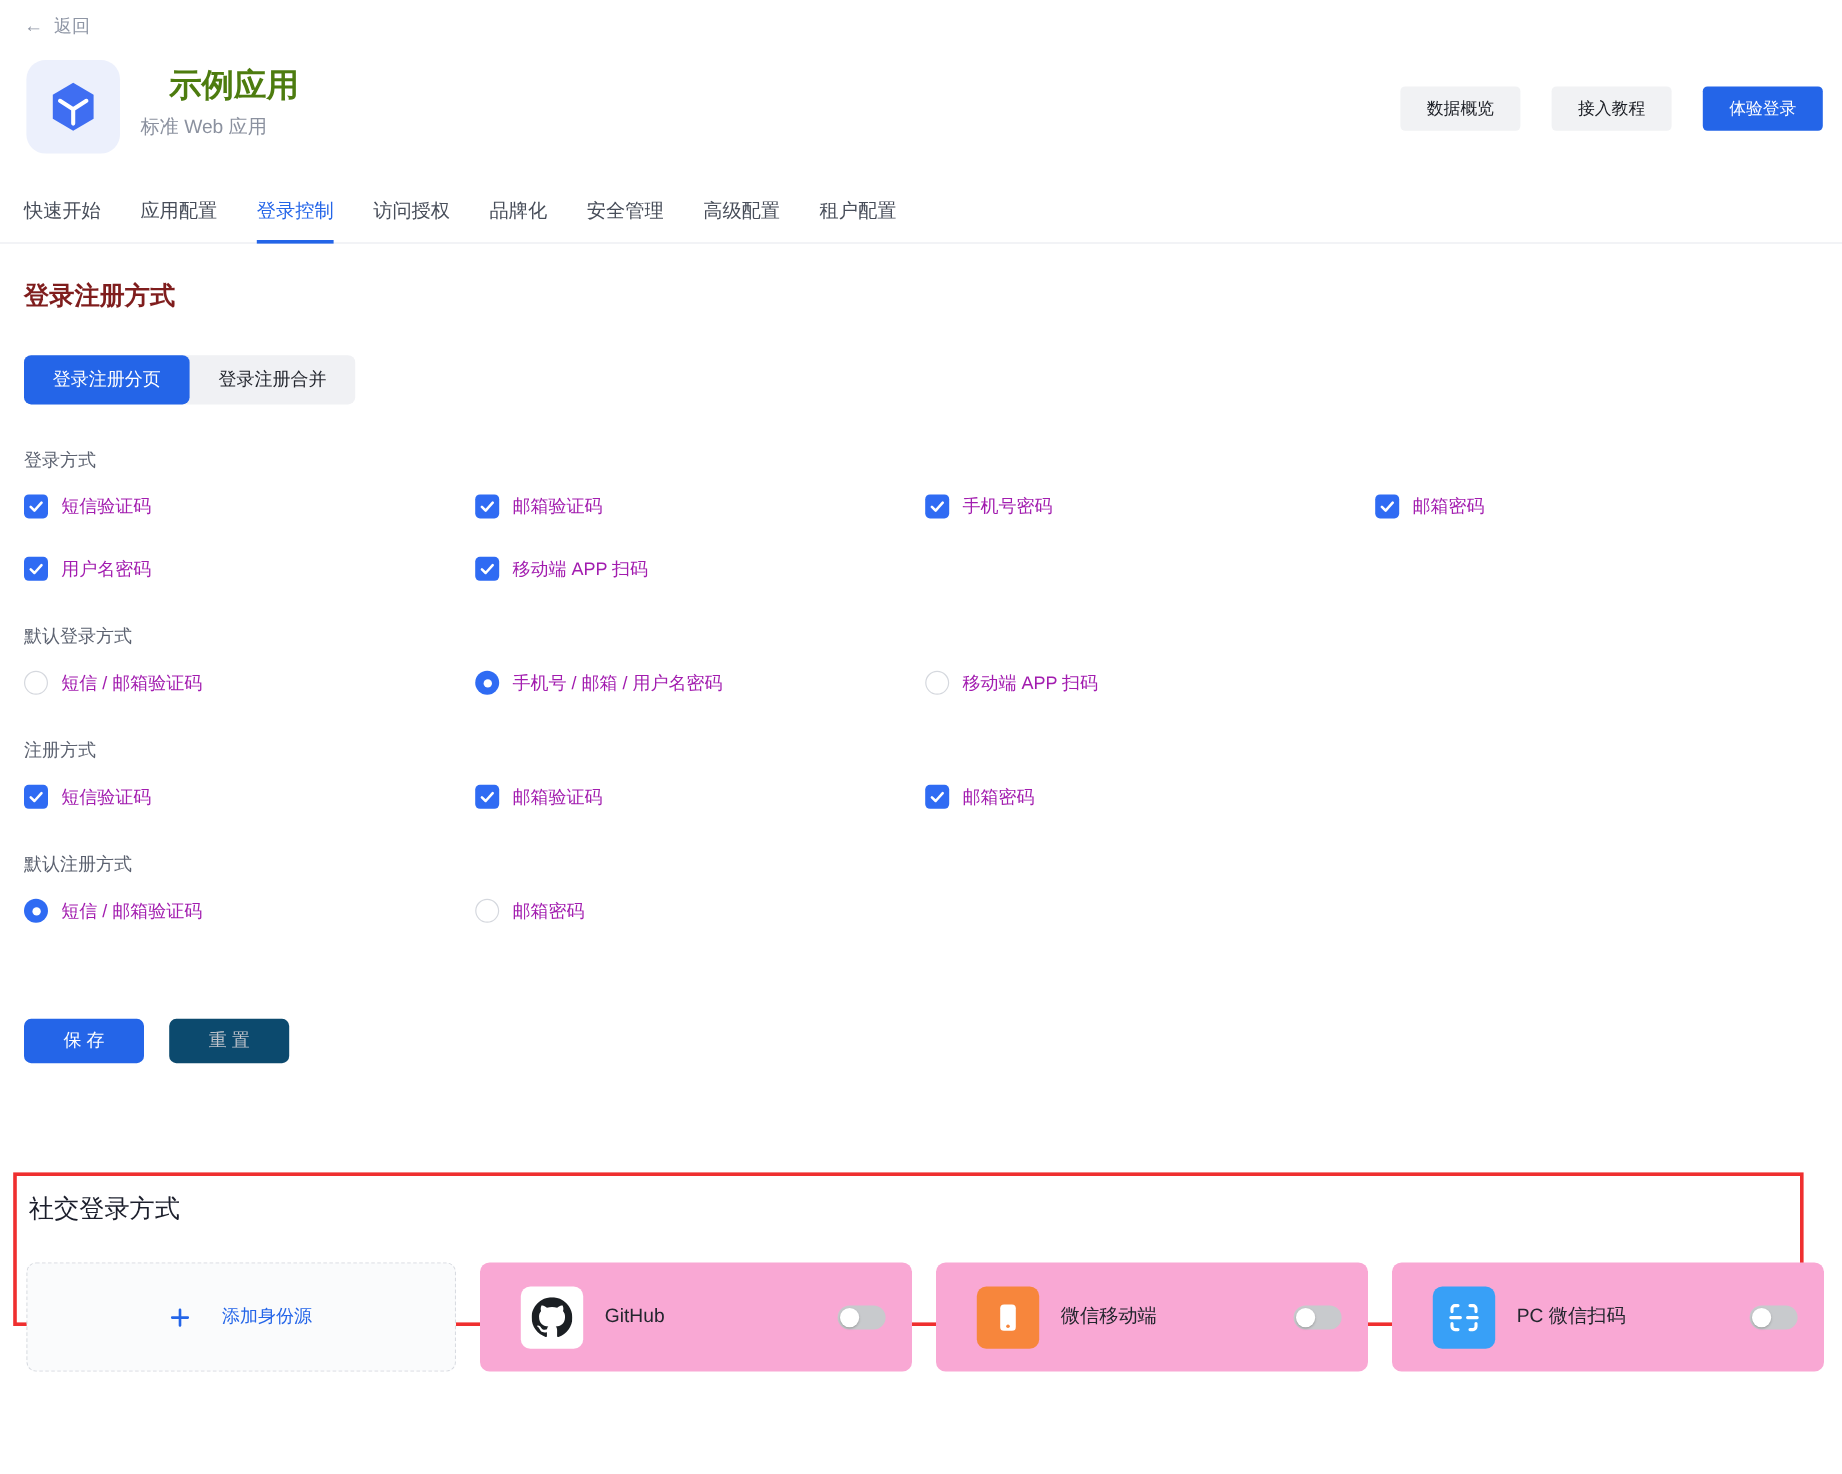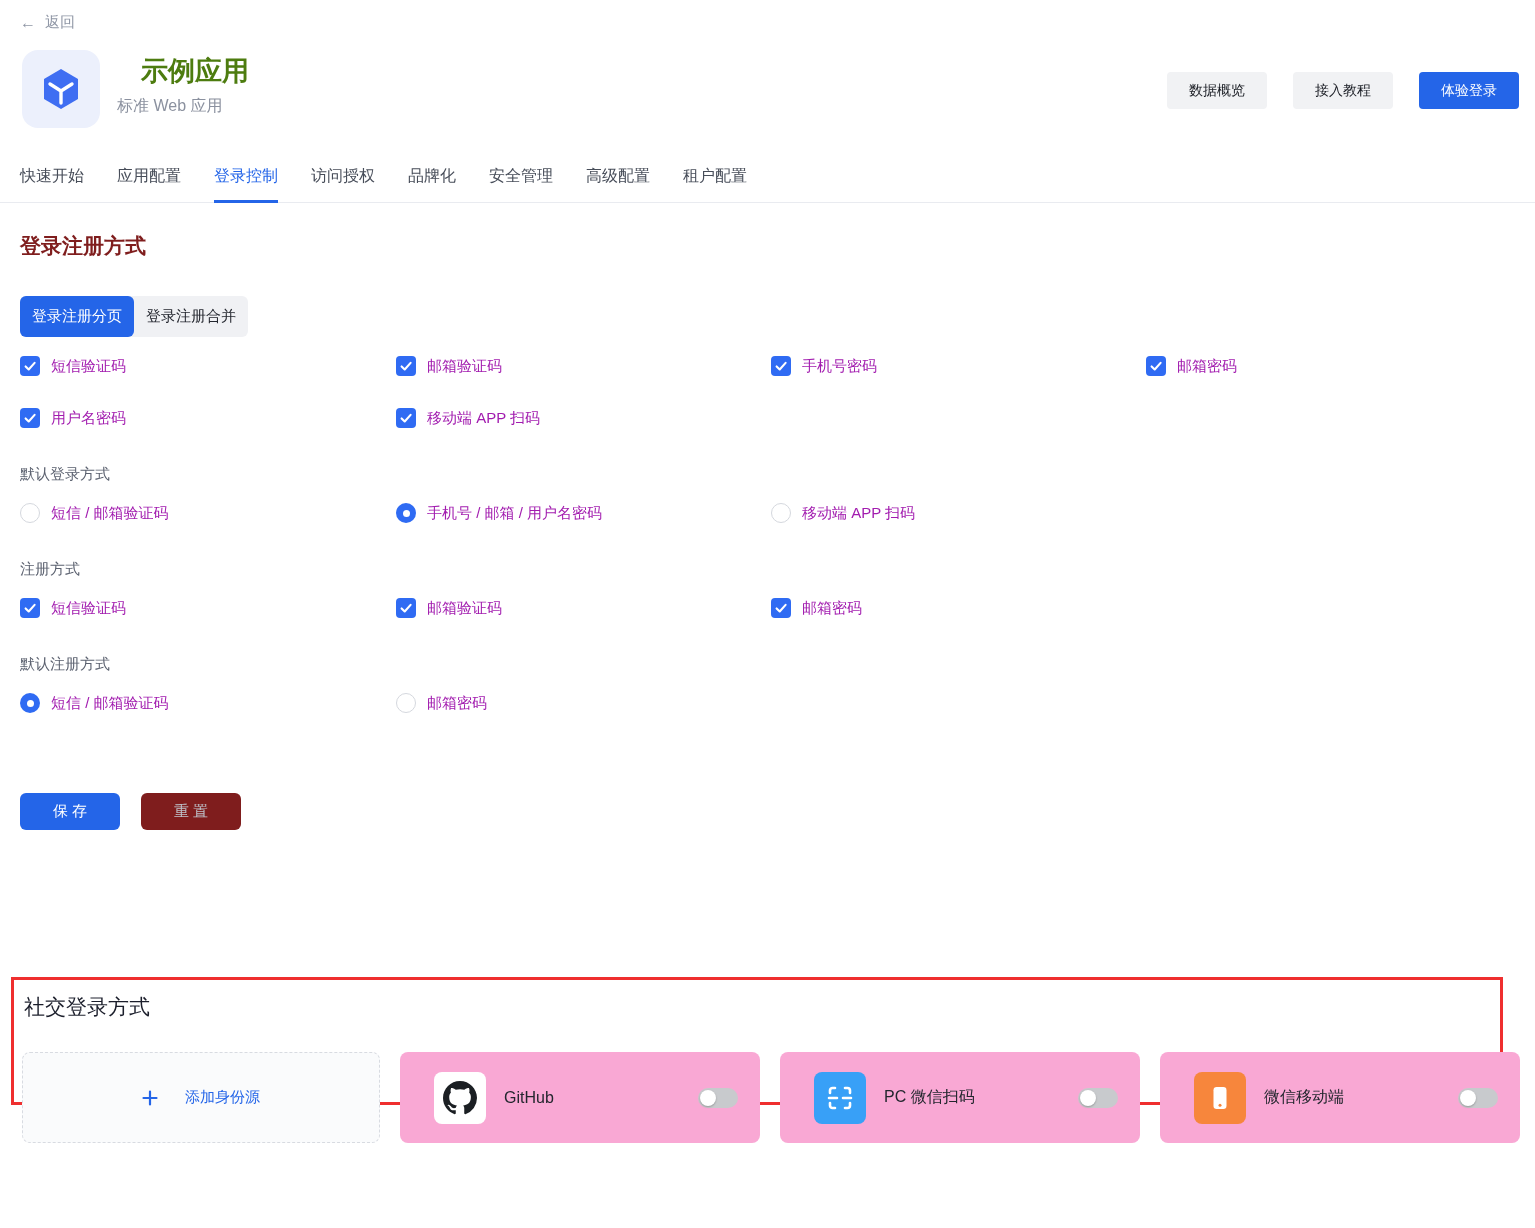--- a/index.html
+++ b/index.html
@@ -28,39 +28,39 @@
   
   .tabs { position:absolute; top:159px; left:0; right:0; padding-left:20px;
     display:flex; gap:33px; border-bottom:1px solid #e9ebf0; }
   .tab { font-size:16px; color:#474d59; padding:7px 0 13px; cursor:pointer;
     border-bottom:3px solid transparent; margin-bottom:-1px; }
   .tab.active { color:#2465e8; border-bottom-color:#2465e8; }
   
   .main { position:absolute; top:201px; left:20px; right:20px; }
   .section-title { margin:31px 0 0 0; font-size:21px; font-weight:700; color:#7f1d1d; }
   .segmented { margin-top:36px; display:inline-flex; background:#f0f1f4; border-radius:6px; }
-  .seg { font-size:15px; padding:11px 12px; border-radius:6px; color:#23262e; cursor:pointer; }
+  .seg { font-size:15px; padding:11px 24px; border-radius:6px; color:#23262e; cursor:pointer; }
   .seg.selected { background:#2465e8; color:#ffffff; }
   .group-label { margin-top:37px; font-size:15px; color:#5c6270; }
   .opt-row { margin-top:19px; display:grid; grid-template-columns:376px 375px 375px 1fr;
     row-gap:32px; align-items:center; }
   .opt { display:flex; align-items:center; gap:11px; cursor:pointer; }
   .opt-label { font-size:15px; color:#a21caf; }
   .cb { width:20px; height:20px; border-radius:4px; background:#2f6bf3; flex:none;
     display:flex; align-items:center; justify-content:center; }
   .radio { width:20px; height:20px; border-radius:50%; border:1px solid #d5d8de; background:#fff;
     flex:none; position:relative; }
   .radio.checked { border:none; background:#2f6bf3; }
   .radio.checked::after { content:""; position:absolute; left:50%; top:50%; width:7px; height:7px;
     margin:-3.5px 0 0 -3.5px; border-radius:50%; background:#ffffff; }
   .form-actions { margin-top:80px; display:flex; gap:21px; }
   .btn { border:none; cursor:pointer; font-family:Liberation Sans, sans-serif; font-size:15px; border-radius:6px;
     width:100px; height:37px; }
   .btn.save { background:#2465e8; color:#ffffff; }
-  .btn.reset { background:#7f1d1d; color:#bfc3cb; cursor:not-allowed; }
+  .btn.reset { background:#0c4a6e; color:#bfc3cb; cursor:not-allowed; }
   
   .social-box { position:absolute; left:11px; top:977px; width:1492px; height:128px;
     border:3px solid #ef2f2f; overflow:visible; }
   .social-title { margin:13px 0 0 10px; font-size:21px; font-weight:400; color:#1b1e2b; }
   .cards { position:absolute; left:8px; top:72px; width:1498px;
     display:grid; grid-template-columns:358px 360px 360px 360px; gap:20px; }
   .card { height:91px; border-radius:8px; background:#f9a8d4;
     display:flex; align-items:center; padding:0 22px 0 34px; }
   .card.add { background:#fafbfc; border:1px dashed #d8dbe1; justify-content:center;
     padding:0; cursor:pointer; gap:27px; }
@@ -110,20 +110,21 @@
     <div class="tab">租户配置</div>
   </div>
 
 <div class="main">
   <h1 class="section-title">登录注册方式</h1>
   <div class="segmented">
       <div class="seg selected">登录注册分页</div>
       <div class="seg">登录注册合并</div>
     </div>
   <div>
+      <div class="group-label">登录方式</div>
       <div class="opt-row">
         <div class="opt">
           <span class="cb">
             <svg width="14" height="14" viewBox="0 0 14 14" fill="none" stroke="#ffffff" stroke-width="2.1" stroke-linecap="round" stroke-linejoin="round">
               <path d="M2.6 7.4l3.1 3.1 5.9-6.6"></path>
             </svg>
           </span>
           <span class="opt-label">短信验证码</span>
         </div>
         <div class="opt">
@@ -238,45 +239,45 @@
       </span>
       <span class="add-label">添加身份源</span>
     </div>
   <div class="card">
         <span class="conn-icon" style="background: rgb(255, 255, 255);">
           <svg width="34" height="34" viewBox="0 0 16 16" fill="#1b1f23">
             <path d="M8 0C3.58 0 0 3.58 0 8c0 3.54 2.29 6.53 5.47 7.59.4.07.55-.17.55-.38 0-.19-.01-.82-.01-1.49-2.01.37-2.53-.49-2.69-.94-.09-.23-.48-.94-.82-1.13-.28-.15-.68-.52-.01-.53.63-.01 1.08.58 1.23.82.72 1.21 1.87.87 2.33.66.07-.52.28-.87.51-1.07-1.78-.2-3.64-.89-3.64-3.95 0-.87.31-1.59.82-2.15-.08-.2-.36-1.02.08-2.12 0 0 .67-.21 2.2.82.64-.18 1.32-.27 2-.27s1.36.09 2 .27c1.53-1.04 2.2-.82 2.2-.82.44 1.1.16 1.92.08 2.12.51.56.82 1.27.82 2.15 0 3.07-1.87 3.75-3.65 3.95.29.25.54.73.54 1.48 0 1.07-.01 1.93-.01 2.2 0 .21.15.46.55.38A8.01 8.01 0 0 0 16 8c0-4.42-3.58-8-8-8z"></path>
           </svg>
         </span>
         <span class="conn-name">GitHub</span>
+        <span class="toggle">
+          <span class="knob"></span>
+        </span>
+      </div>
+      <div class="card">
+        <span class="conn-icon" style="background: rgb(247, 134, 60);">
+          <svg width="30" height="30" viewBox="0 0 30 30">
+            <rect x="8.5" y="4" width="13" height="22" rx="3.2" fill="#ffffff"></rect>
+            <circle cx="15" cy="22.2" r="1.5" fill="#f7863c"></circle>
+          </svg>
+        </span>
+        <span class="conn-name">微信移动端</span>
         <span class="toggle">
           <span class="knob"></span>
         </span>
       </div>
       <div class="card">
         <span class="conn-icon" style="background: rgb(56, 160, 247);">
           <svg width="30" height="30" viewBox="0 0 30 30" fill="none" stroke="#ffffff" stroke-width="2.6" stroke-linecap="round">
             <path d="M5 10V7.5A2.5 2.5 0 0 1 7.5 5H10"></path>
             <path d="M20 5h2.5A2.5 2.5 0 0 1 25 7.5V10"></path>
             <path d="M25 20v2.5A2.5 2.5 0 0 1 22.5 25H20"></path>
             <path d="M10 25H7.5A2.5 2.5 0 0 1 5 22.5V20"></path>
             <path d="M4 15h8M18 15h8"></path>
           </svg>
         </span>
         <span class="conn-name">PC 微信扫码</span>
         <span class="toggle">
           <span class="knob"></span>
         </span>
       </div>
-      <div class="card">
-        <span class="conn-icon" style="background: rgb(247, 134, 60);">
-          <svg width="30" height="30" viewBox="0 0 30 30">
-            <rect x="8.5" y="4" width="13" height="22" rx="3.2" fill="#ffffff"></rect>
-            <circle cx="15" cy="22.2" r="1.5" fill="#f7863c"></circle>
-          </svg>
-        </span>
-        <span class="conn-name">微信移动端</span>
-        <span class="toggle">
-          <span class="knob"></span>
-        </span>
-      </div>
     </div>
 </div>
 
 </body></html>

